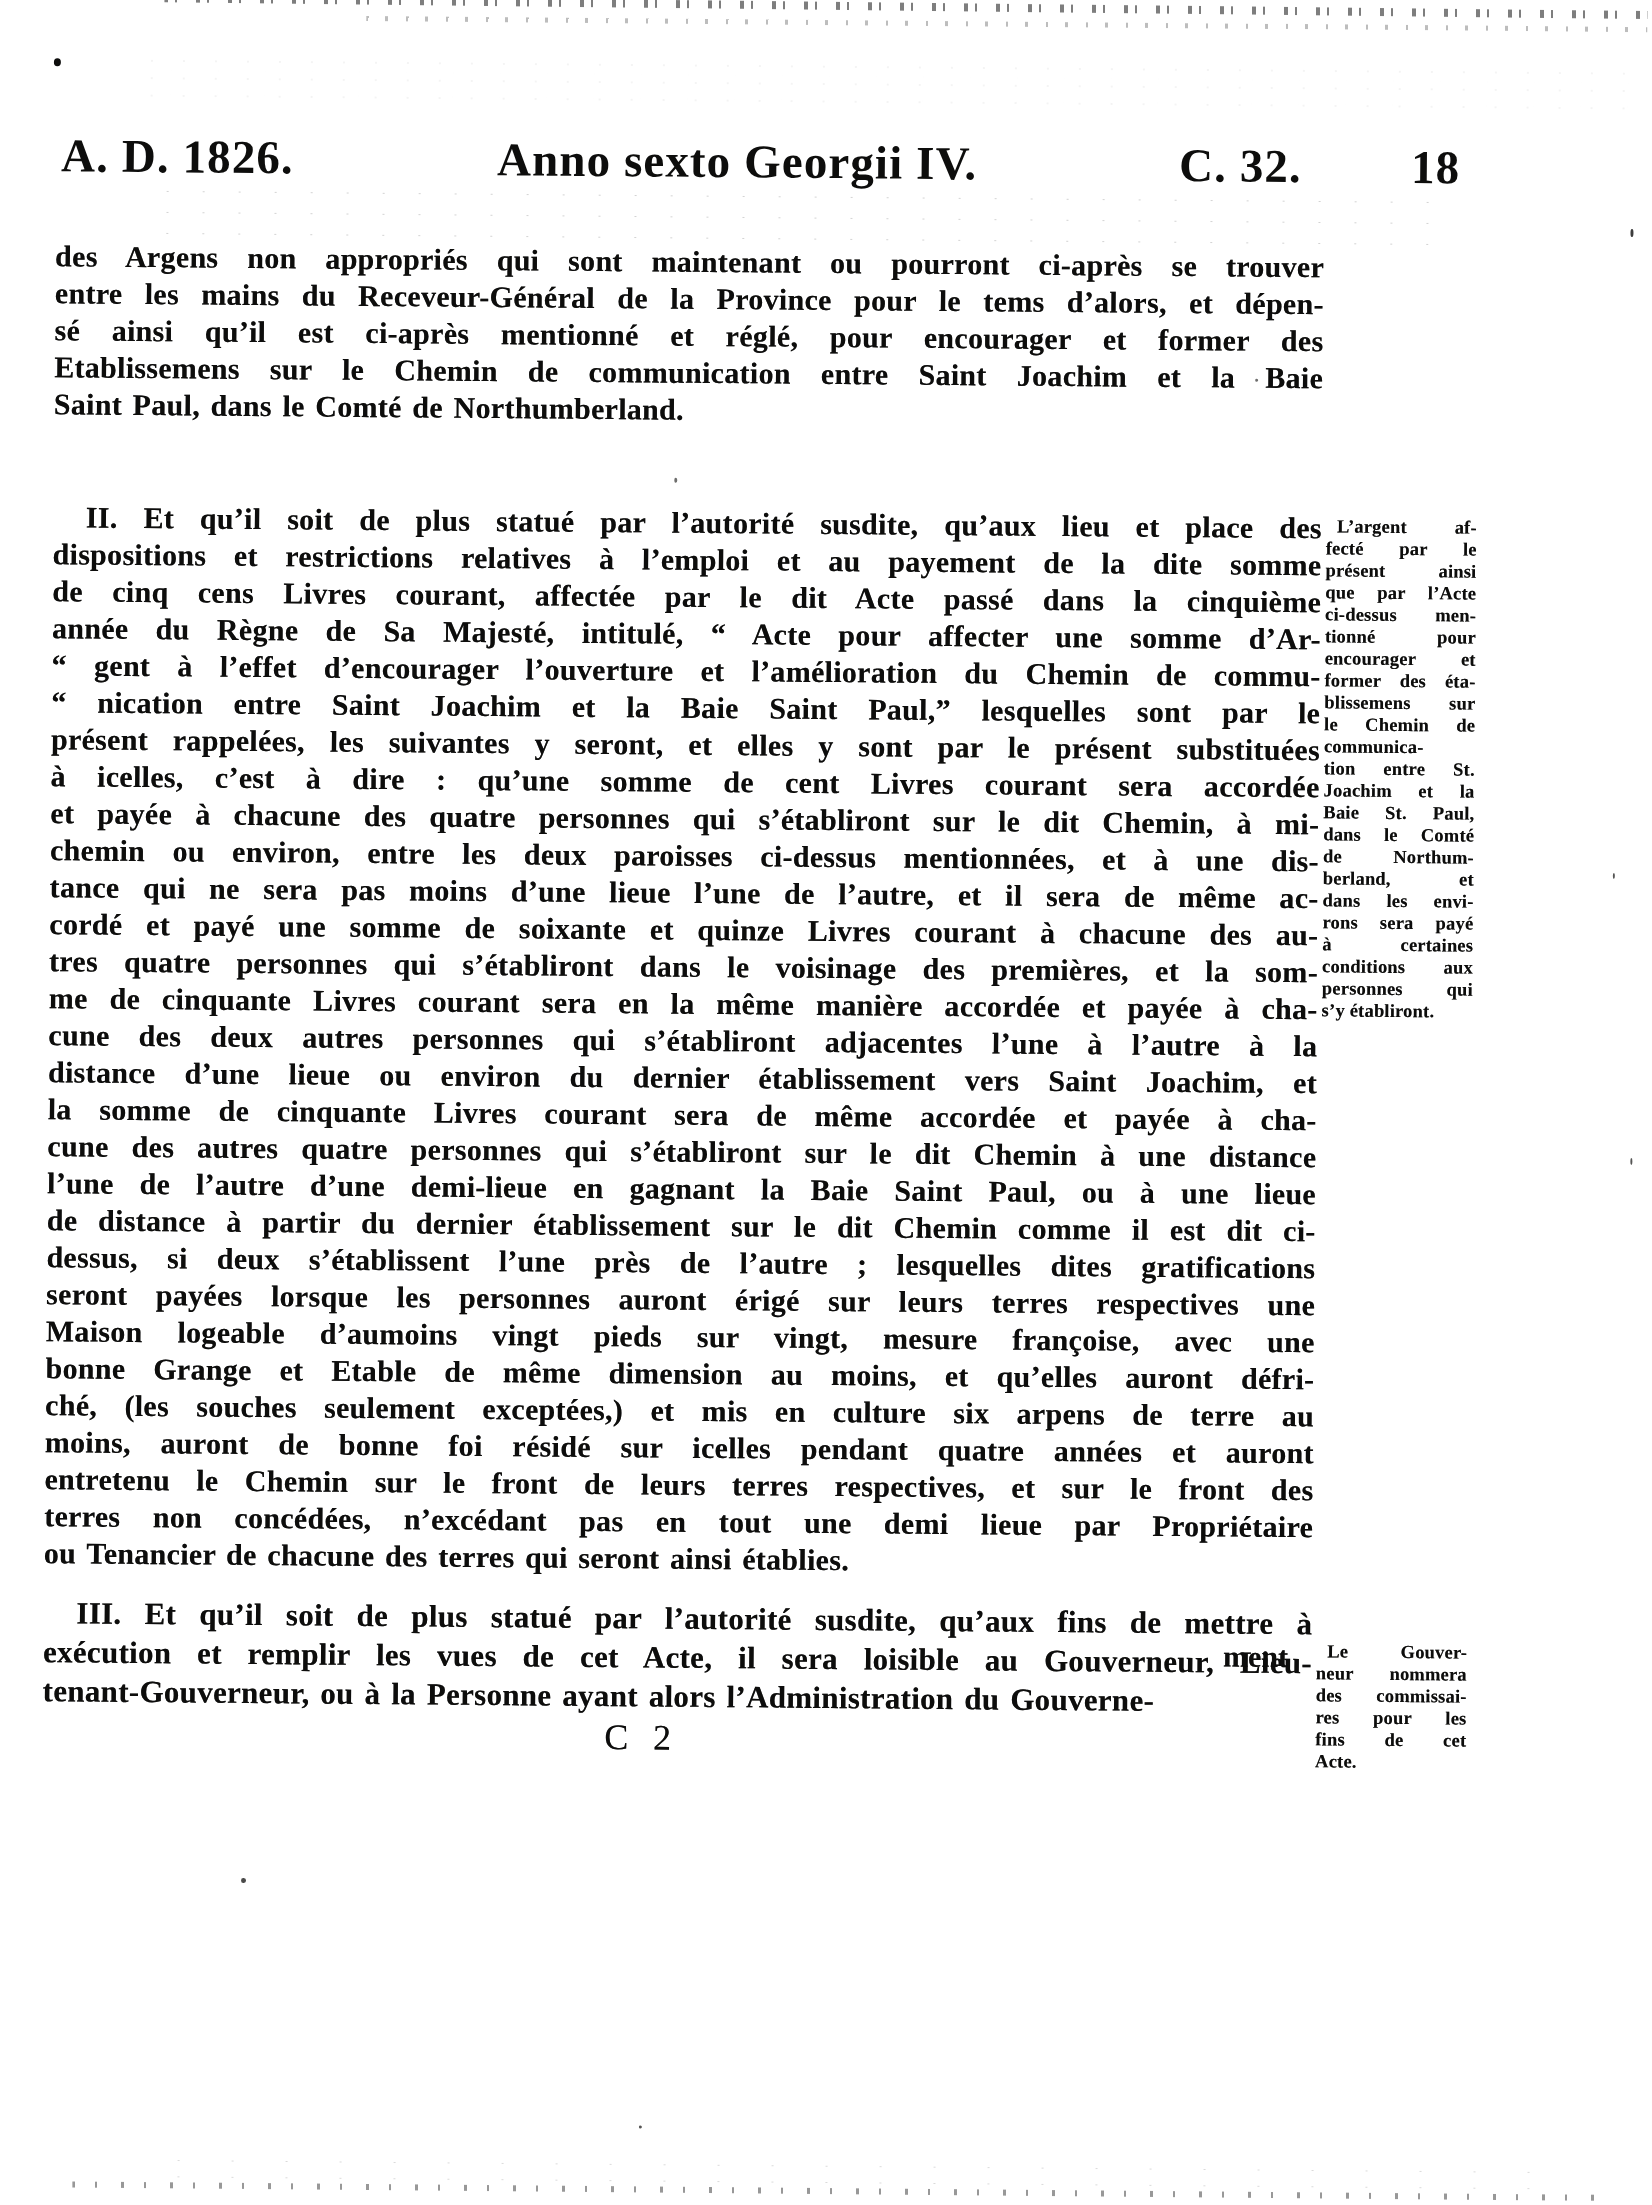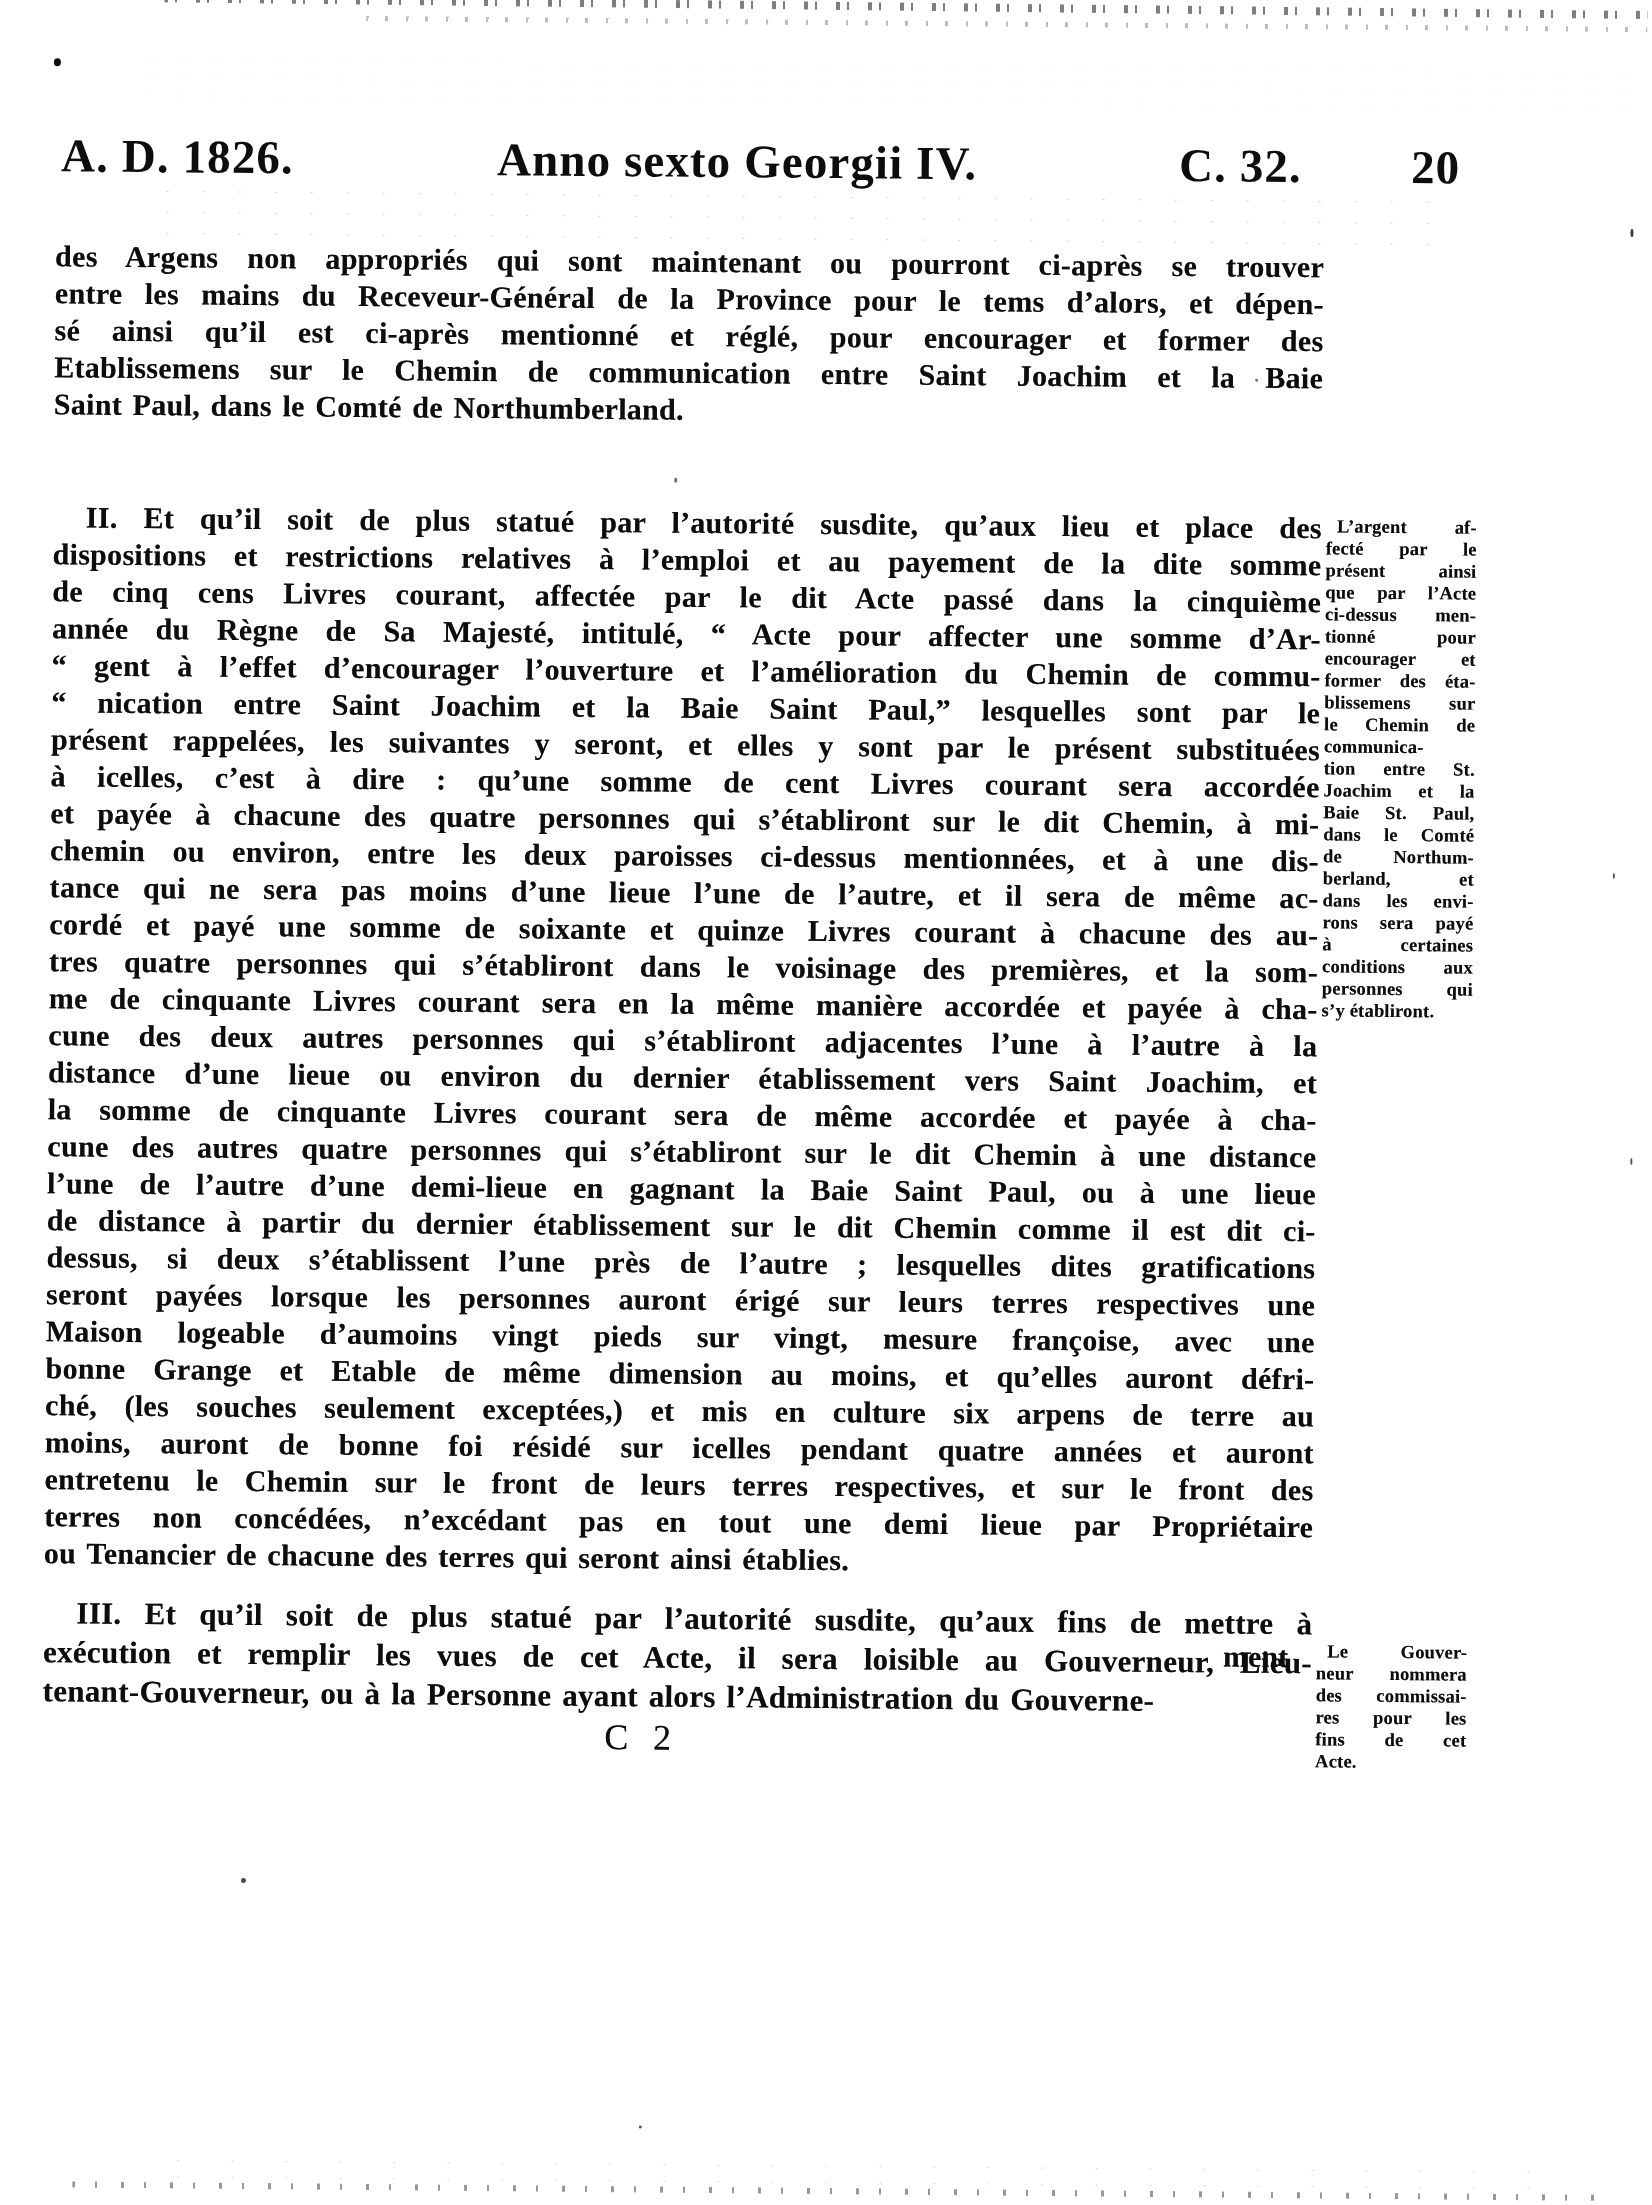--- a/index.html
+++ b/index.html
@@ -95,21 +95,21 @@
 </style>
 </head>
 <body>
 
 <div class="sheet">
 
   <div class="header">
     <span class="h-date">A. D. 1826.</span>
     <span class="h-title">Anno sexto Georgii IV.</span>
     <span class="h-chapter">C. 32.</span>
-    <span class="h-page">20</span>
+    <span class="h-page">18</span>
   </div>
 
   <div class="para p1">
       <div class="tline">des Argens non appropriés qui sont maintenant ou pourront ci-après se trouver</div>
       <div class="tline">entre les mains du Receveur-Général de la Province pour le tems d’alors, et dépen-</div>
       <div class="tline">sé ainsi qu’il est ci-après mentionné et réglé, pour encourager et former des</div>
       <div class="tline">Etablissemens sur le Chemin de communication entre Saint Joachim et la Baie</div>
       <div class="tline last">Saint Paul, dans le Comté de Northumberland.</div>
     </div>
 

